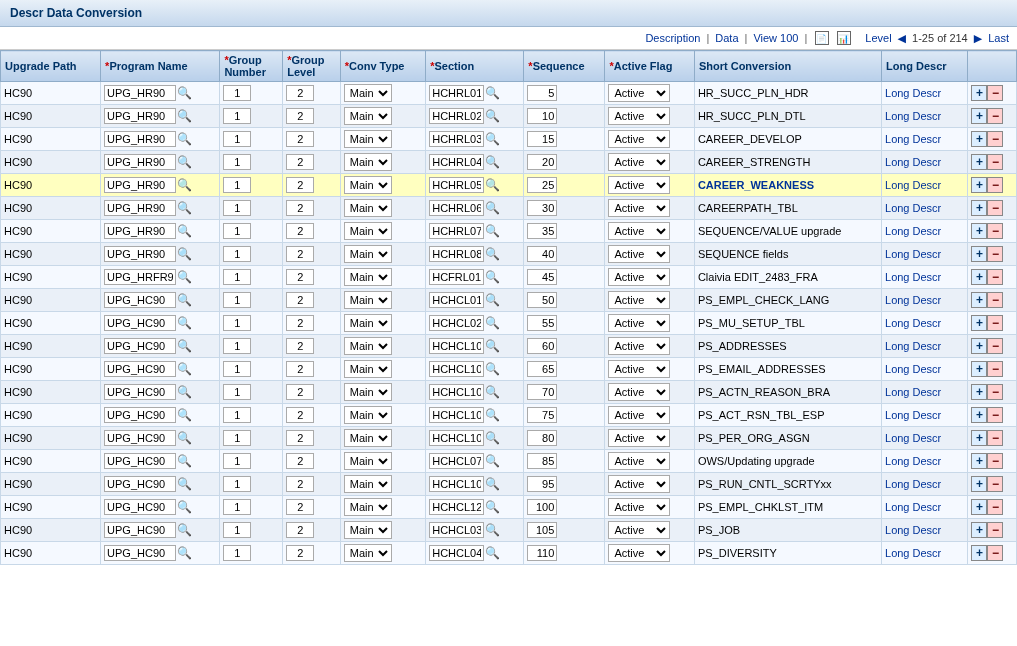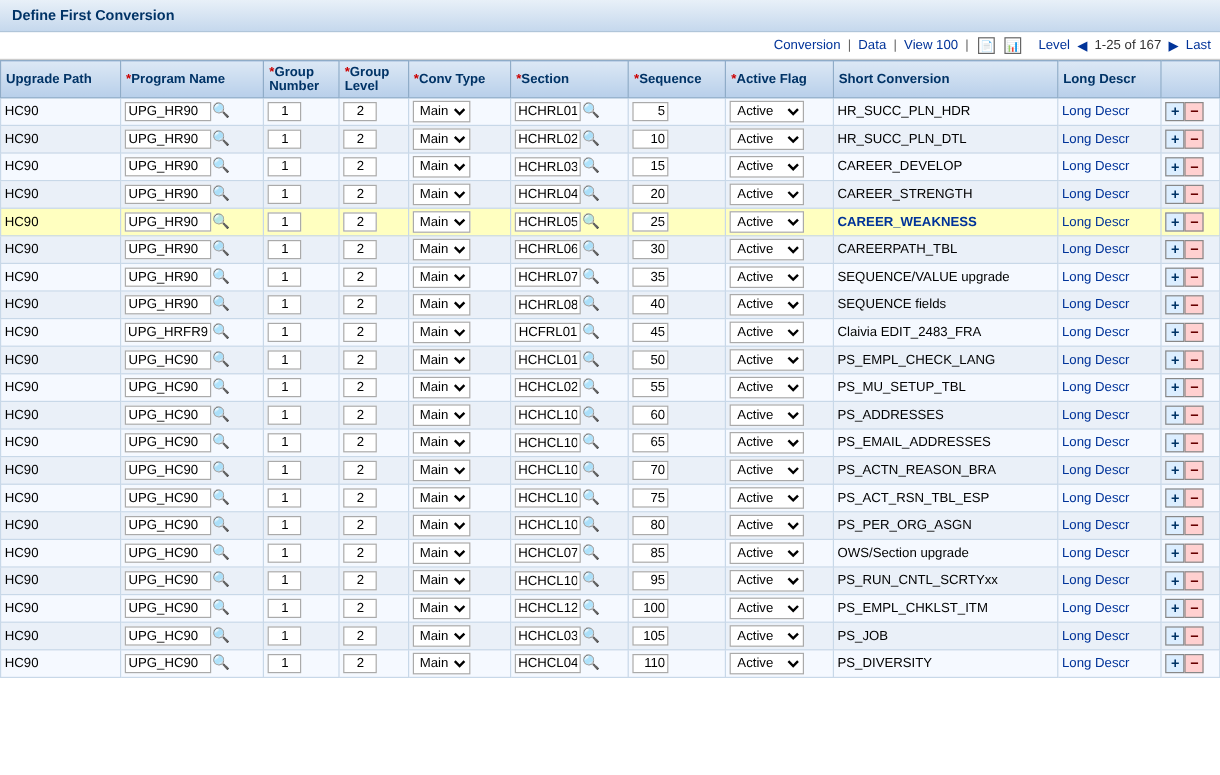--- a/index.html
+++ b/index.html
@@ -140,36 +140,36 @@
       vertical-align: middle;
       font-size: 9px;
       text-align: center;
       line-height: 14px;
     }
   </style>
 </head>
 <body>
 
 <div class="page-header">
-  <span>Define First Conversion</span>
+  <span>Descr Data Conversion</span>
 </div>
 
 <div class="toolbar">
-  <a>Conversion</a>
+  <a>Description</a>
   <span class="separator">|</span>
   <a>Data</a>
   <span class="separator">|</span>
   <a>View 100</a>
   <span class="separator">|</span>
   <span class="page-icon">📄</span>
   <span class="page-icon">📊</span>
   <span class="separator"></span>
   <a>Level</a>
   <button class="nav-btn">◀</button>
-  <span class="nav-info">1-25 of 167</span>
+  <span class="nav-info">1-25 of 214</span>
   <button class="nav-btn">▶</button>
   <a>Last</a>
 </div>
 
 <div style="overflow-x:auto;">
   <table class="data-table">
     <thead>
       <tr>
         <th>Upgrade Path</th>
         <th><span class="required">*</span>Program Name</th>
@@ -395,21 +395,21 @@
         </tr>
         <tr>
           <td class="cell-text">HC90</td>
           <td><input type="text" value="UPG_HC90" style="width: 72px; border: 1px solid rgb(170, 170, 170); font-size: 11px; padding: 1px 2px;"><button class="lookup-btn">🔍</button></td>
           <td><input type="text" class="cell-input" value="1" style=""></td>
           <td><input type="text" class="cell-input" value="2" style=""></td>
           <td><select class="cell-select"><option value="Main">Main</option><option value="Pre">Pre</option><option value="Post">Post</option></select></td>
           <td><input type="text" class="section-input" value="HCHCL07" style=""><button class="lookup-btn">🔍</button></td>
           <td><input type="text" class="seq-input" value="85" style=""></td>
           <td><select class="cell-select"><option value="Active">Active</option><option value="Inactive">Inactive</option></select></td>
-          <td class="short-desc-cell cell-text">OWS/Section upgrade</td>
+          <td class="short-desc-cell cell-text">OWS/Updating upgrade</td>
           <td><a class="long-descr-link" href="#">Long Descr</a></td>
           <td style="white-space: nowrap;"><button class="action-btn add">+</button><button class="action-btn remove">−</button></td>
         </tr>
         <tr>
           <td class="cell-text">HC90</td>
           <td><input type="text" value="UPG_HC90" style="width: 72px; border: 1px solid rgb(170, 170, 170); font-size: 11px; padding: 1px 2px;"><button class="lookup-btn">🔍</button></td>
           <td><input type="text" class="cell-input" value="1" style=""></td>
           <td><input type="text" class="cell-input" value="2" style=""></td>
           <td><select class="cell-select"><option value="Main">Main</option><option value="Pre">Pre</option><option value="Post">Post</option></select></td>
           <td><input type="text" class="section-input" value="HCHCL108" style=""><button class="lookup-btn">🔍</button></td>

